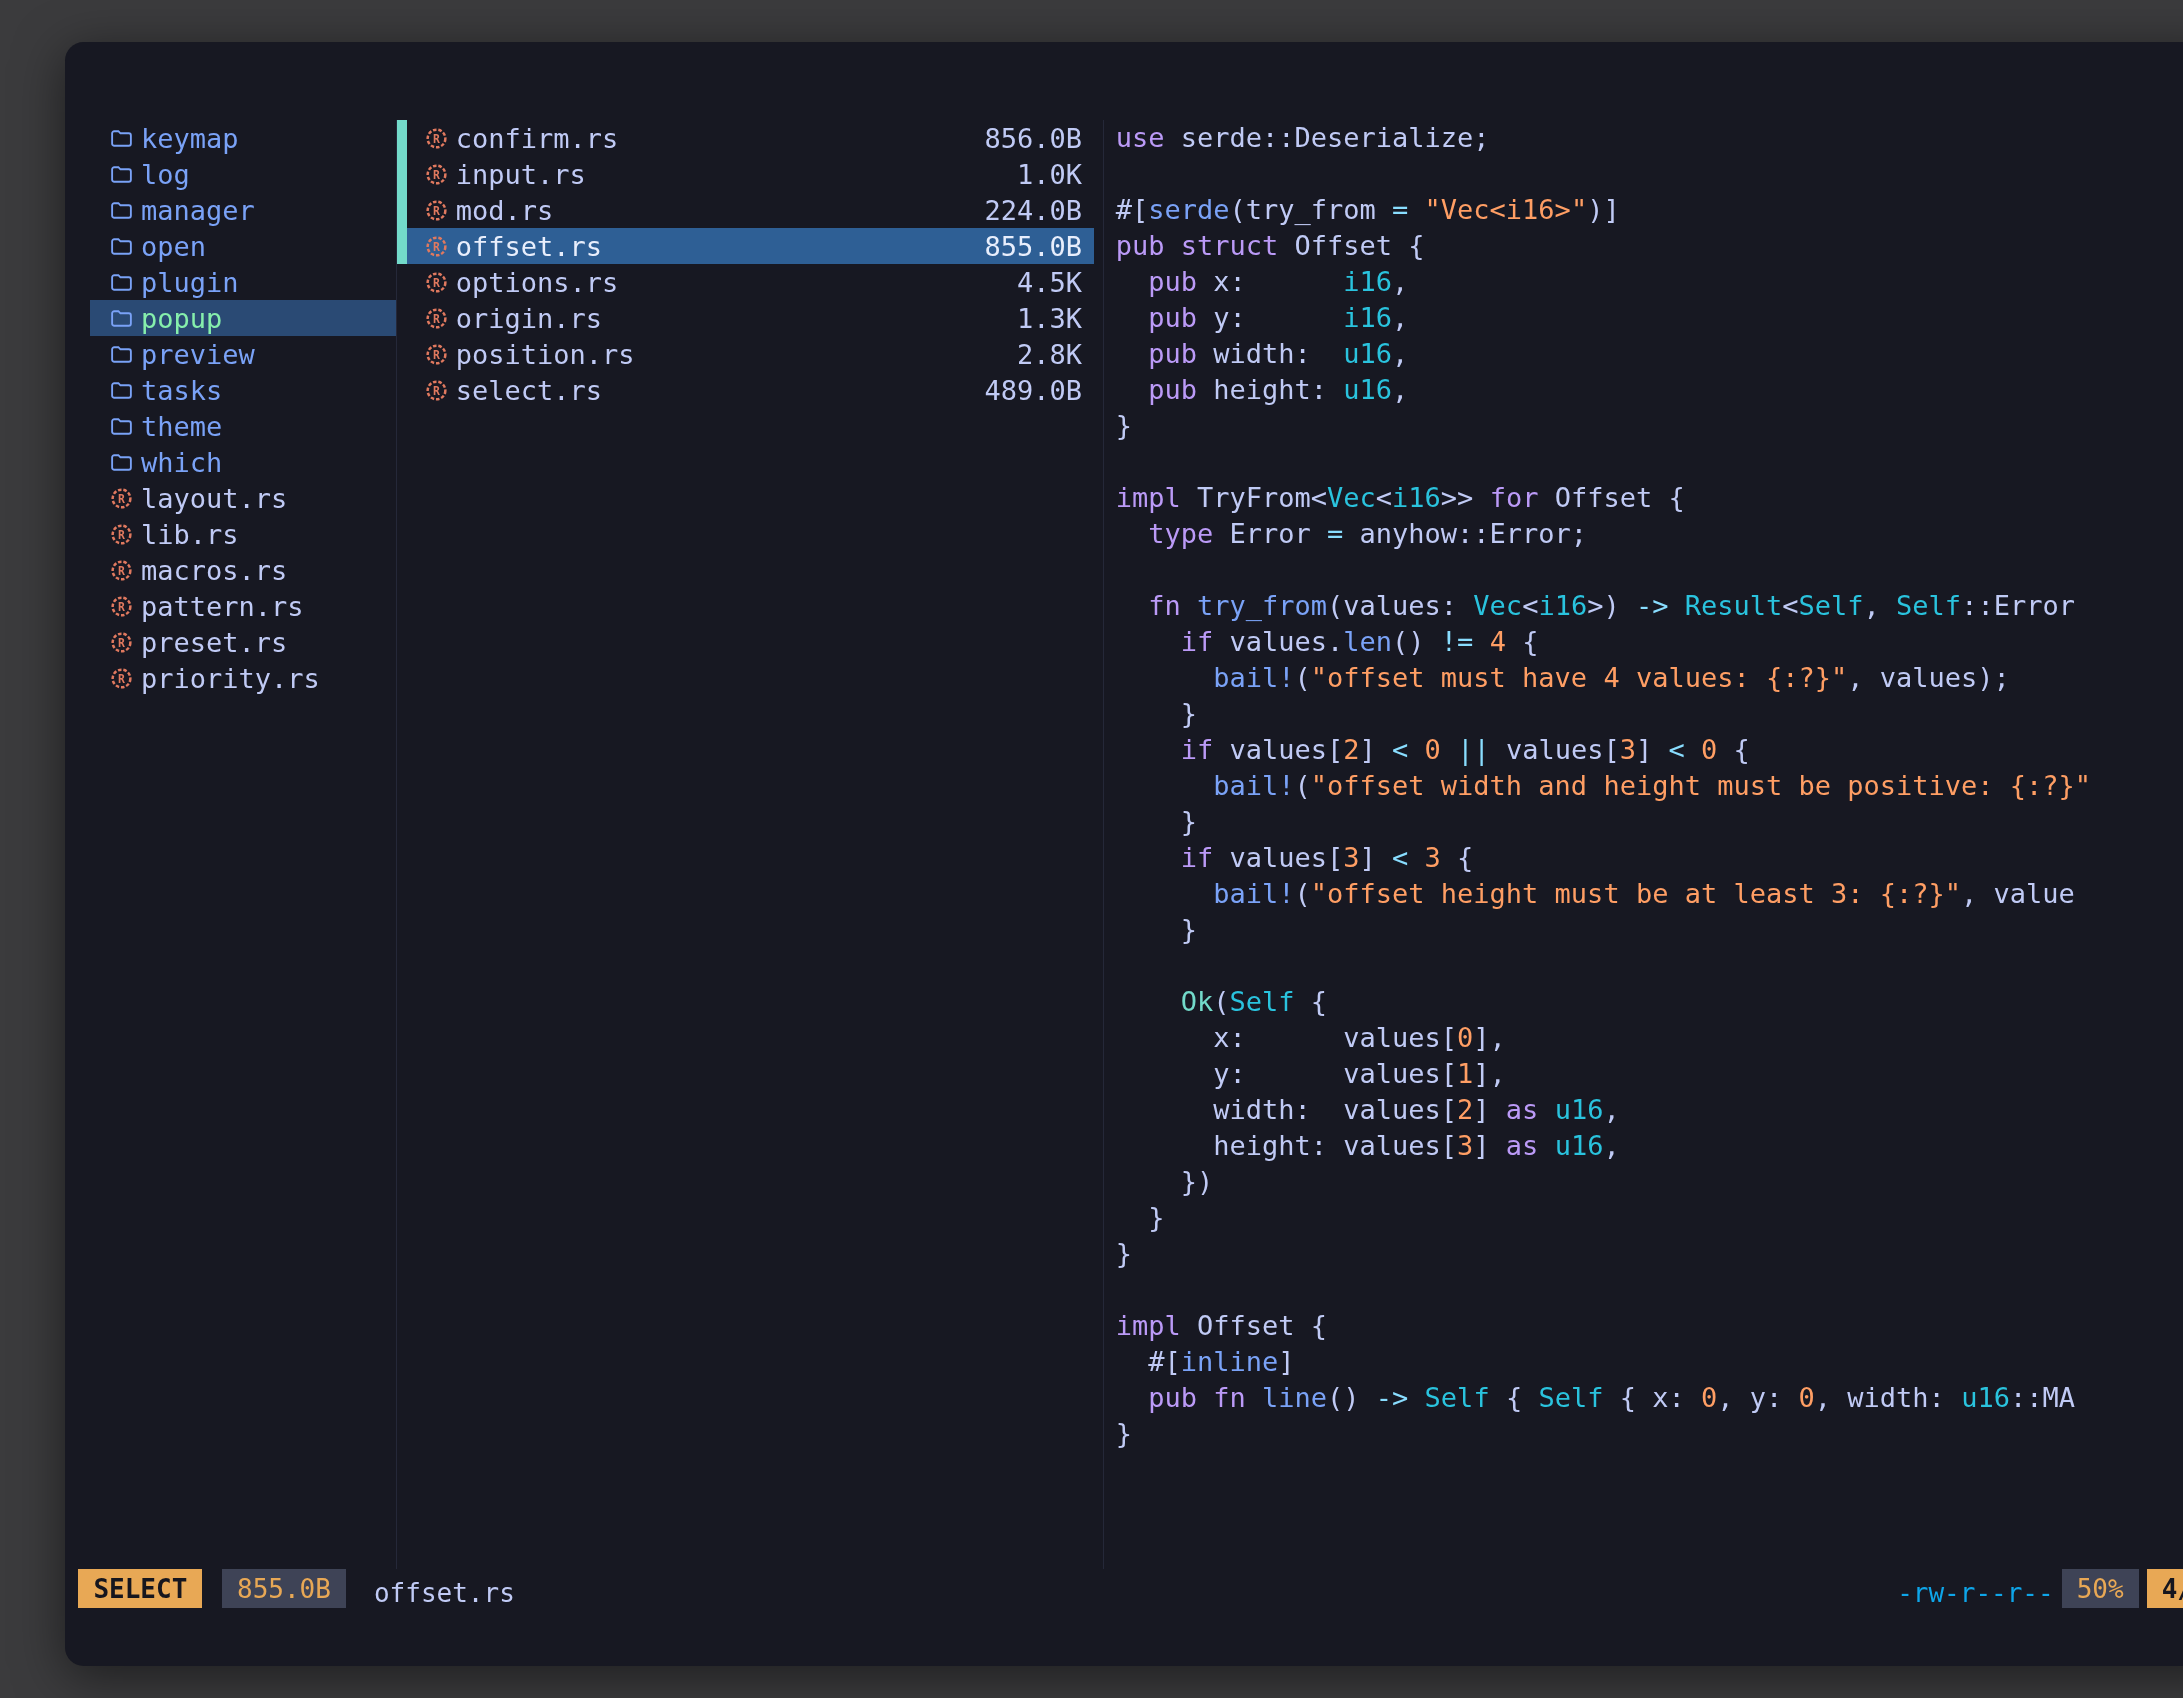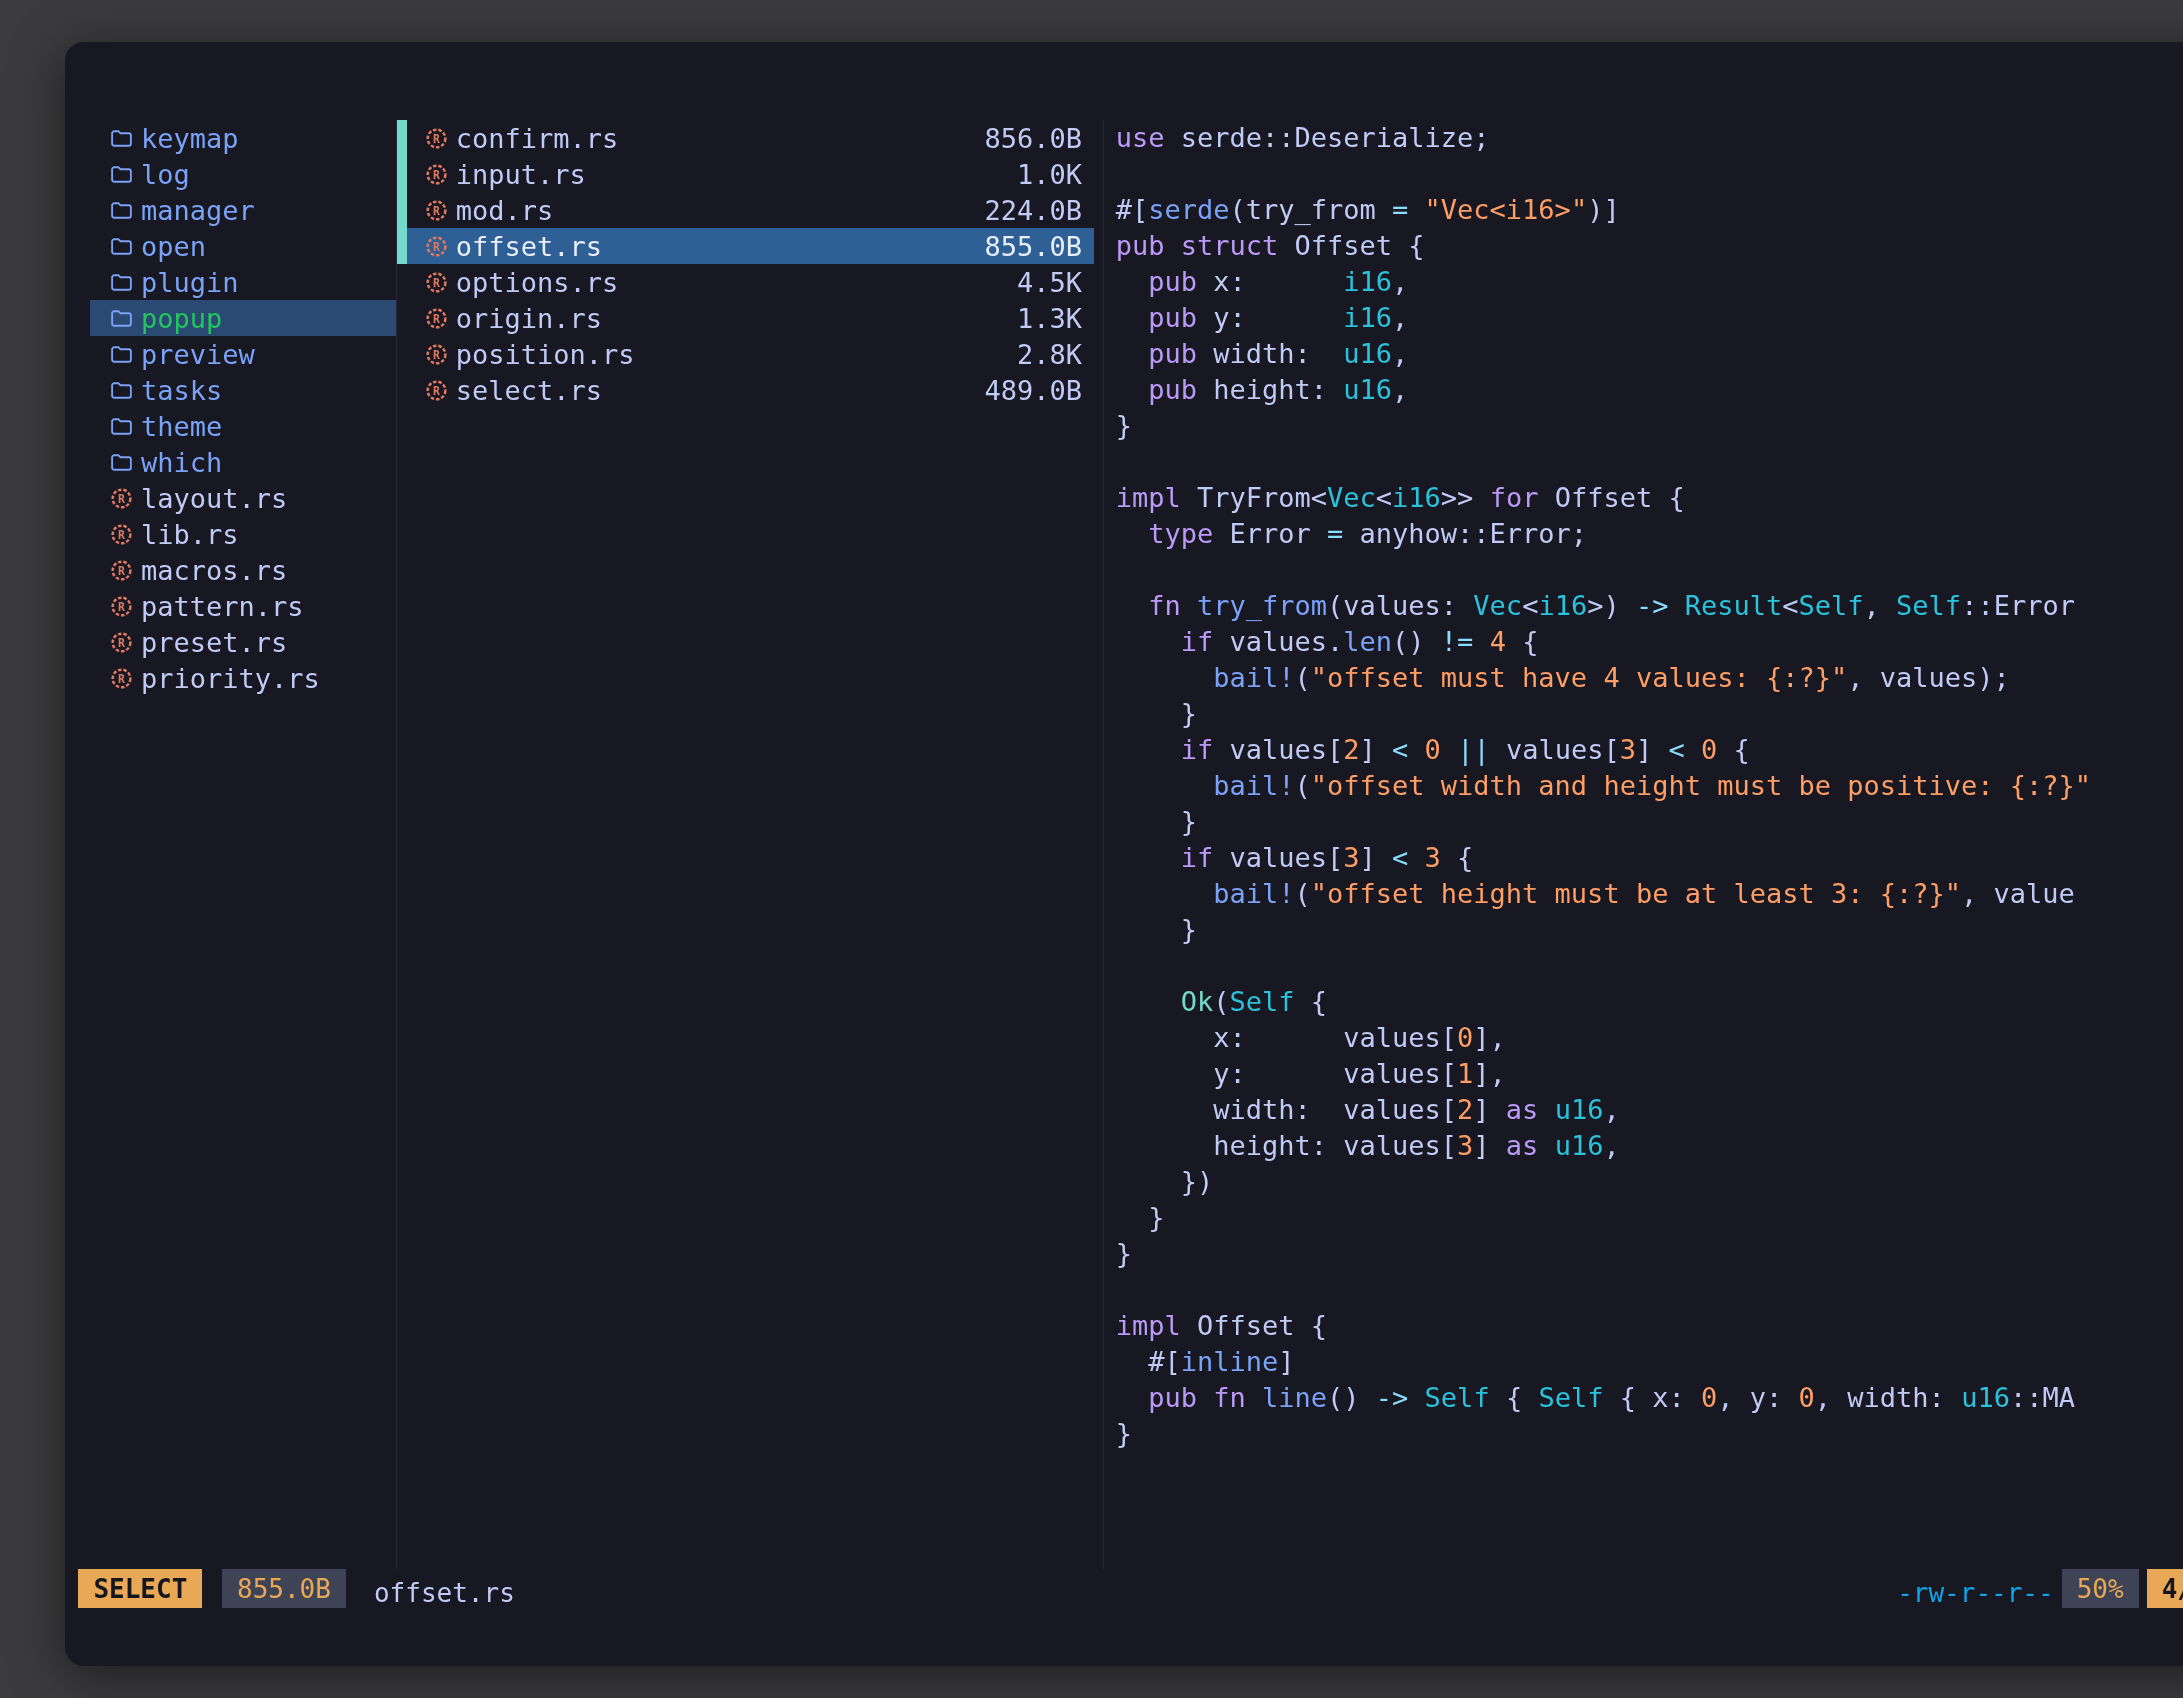--- a/index.html
+++ b/index.html
@@ -9,21 +9,21 @@
   .window{position:absolute;left:65px;top:42px;width:2172px;height:1624px;background:#171822;
           border-radius:18.5px;box-shadow:0 10px 50px rgba(0,0,0,.5);overflow:hidden;}
 
   .content{position:absolute;left:0;top:78px;width:100%;height:1449px;display:flex;}
 
   
   .sidebar{width:331px;padding-left:25px;}
   .srow{height:36px;display:flex;align-items:center;padding-left:19.3px;padding-right:8.4px;font-size:27px;}
   .srow.hov{background:#2a4a74;}
   .srow .lbl.dir{color:#7aa2f7;}
-  .srow.hov .lbl.dir{color:#22c55e;}
+  .srow.hov .lbl.dir{color:#86efac;}
   .srow .lbl.fil{color:#c0caf5;}
 
   .icon{width:25px;height:25px;display:inline-flex;margin-right:6.7px;flex:none;align-items:center;}
   .icon svg{width:100%;height:100%;}
 
   
   .filelist{width:708px;border-left:1.7px solid #252839;border-right:1.7px solid #252839;}
   .frow{height:36px;margin-left:10px;margin-right:9.2px;position:relative;display:flex;align-items:center;
         padding:0 11.7px 0 17px;font-size:27px;color:#c0caf5;}
   .frow .mark{position:absolute;left:-10px;top:0;bottom:0;width:10px;background:#73daca;}

